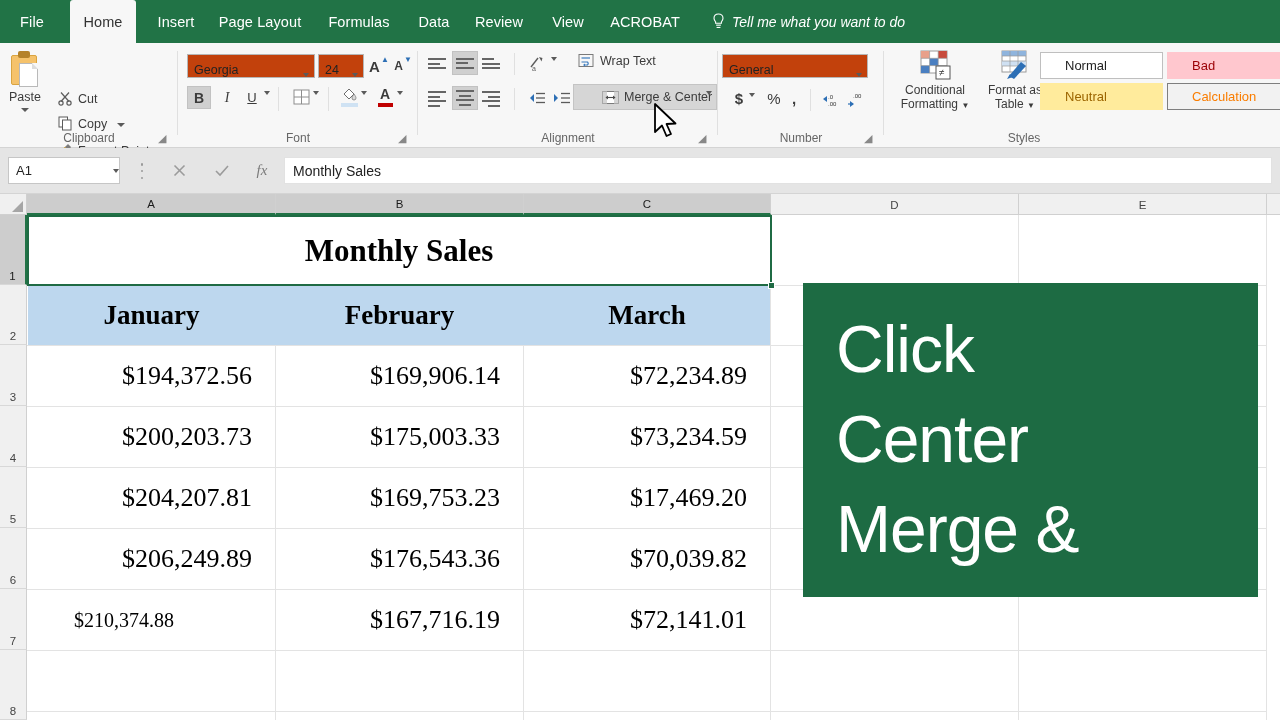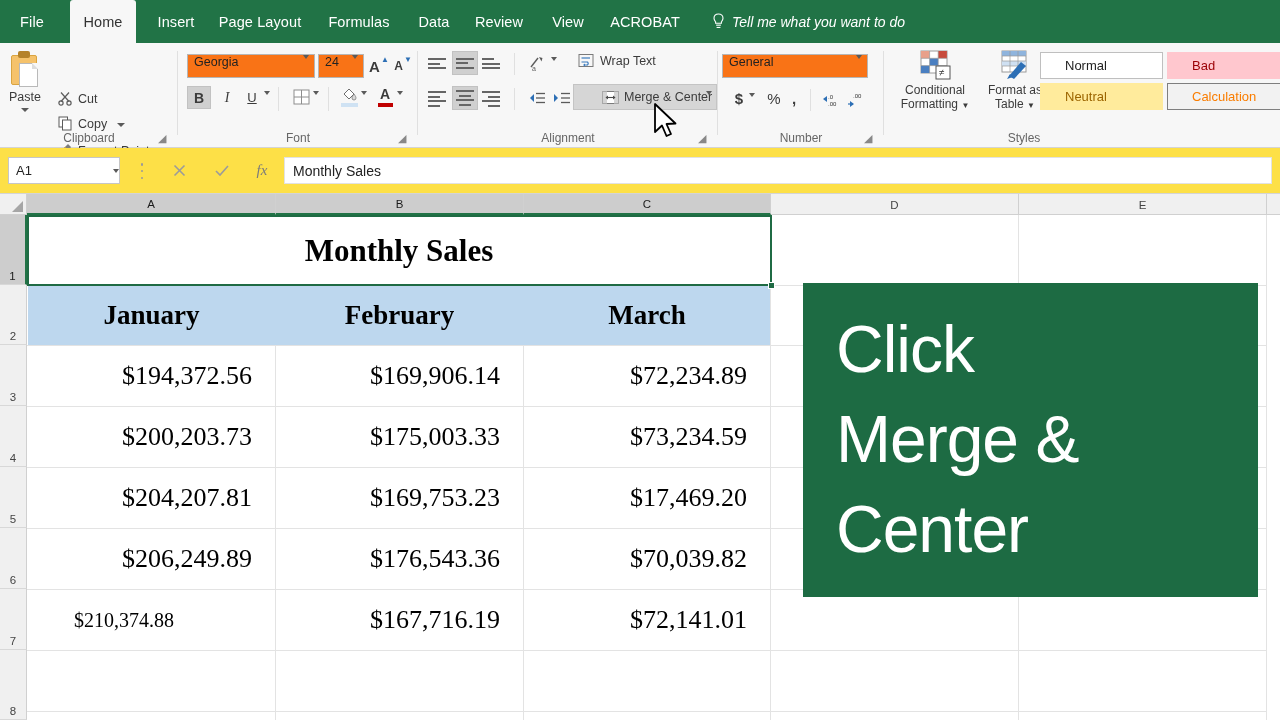--- a/index.html
+++ b/index.html
@@ -69,22 +69,22 @@
   .paste-lbl { font-size: 12.5px; color: #3b3b3b; margin-top: 3px; }
   .caret-dn { width:0;height:0;border-left:4px solid transparent;border-right:4px solid transparent;
      border-top:4px solid #5a5a5a; margin-top:4px; }
   .cb-item {
     position: absolute; display: flex; align-items: center; gap: 5px;
     font-size: 12.5px; color: #3b3b3b; cursor: pointer; white-space: nowrap;
   }
 
   
   .combo {
-    position: absolute; background:#f97316; border:1px solid #b6b6b6;
-    display:flex; align-items:flex-start; font-size:12.5px; color:#222; cursor:pointer;
+    position: absolute; background:#c2410c; border:1px solid #b6b6b6;
+    display:flex; align-items:flex-end; font-size:12.5px; color:#222; cursor:pointer;
   }
   .combo .txt { padding-left:6px; flex:1; overflow:hidden; white-space:nowrap; }
   .combo .arw { width:16px; display:flex;align-items:center;justify-content:center; }
   .arw i { display:block; width:0;height:0;border-left:3.5px solid transparent;
      border-right:3.5px solid transparent;border-top:4px solid #5a5a5a; }
   .tbtn {
     position:absolute; display:flex;align-items:center;justify-content:center;
     cursor:pointer; color:#3b3b3b;
   }
   .tbtn.on { background:#d0d0d0; border:1px solid #c2c2c2; }
@@ -101,21 +101,21 @@
   
   .stylecell {
     position:absolute; display:flex;align-items:center;
     font-size:13px; padding-left:24px; cursor:pointer; white-space:nowrap;
     border:1px solid #bfbfbf; overflow:hidden;
   }
 
   
   .fbar {
     position:absolute; left:0; top:148px; width:1280px; height:46px;
-    background:#fde047; border-bottom:1px solid #d4d4d4;
+    background:#e5e5e5; border-bottom:1px solid #d4d4d4;
   }
   .namebox {
     position:absolute; left:8px; top:9px; width:112px; height:27px;
     background:#ffffff; border:1px solid #c6c6c6; display:flex;align-items:center;
     font-size:13px; color:#222; cursor:pointer;
   }
   .namebox .txt{ padding-left:7px; flex:1; }
   .fb-dots {
     position:absolute; left:140px; top:15px; width:4px; height:16px;
     display:flex;flex-direction:column;justify-content:space-between;align-items:center;
@@ -674,22 +674,22 @@
       </div>
     <div class="cell" style="left:524px;top:396px;width:223px;height:60px;justify-content:flex-end;font-size:26px;">
         <span>$72,141.01</span>
       </div>
 
     <div class="selbox" style="left:27px;top:21px;width:745px;height:71px;"></div>
     <div class="fillhandle" style="left:768px;top:88px;"></div>
 
     <div class="overlay" style="left:803px;top:89px;width:455px;height:314px;">
       <div>Click</div>
+      <div>Center</div>
       <div>Merge &amp;</div>
-      <div>Center</div>
     </div>
   </div>
 
   <svg class="cursor" style="left:652px;top:102px;" width="30" height="42" viewBox="0 0 30 42">
     <path d="M3,2 L3,30 L10,23.5 L14.5,34 L19,32 L14.5,22 L23.5,21.5 Z" fill="#ffffff" stroke="#000000" stroke-width="1.8" stroke-linejoin="round"></path>
   </svg>
 
 </div>
 
 </body></html>

